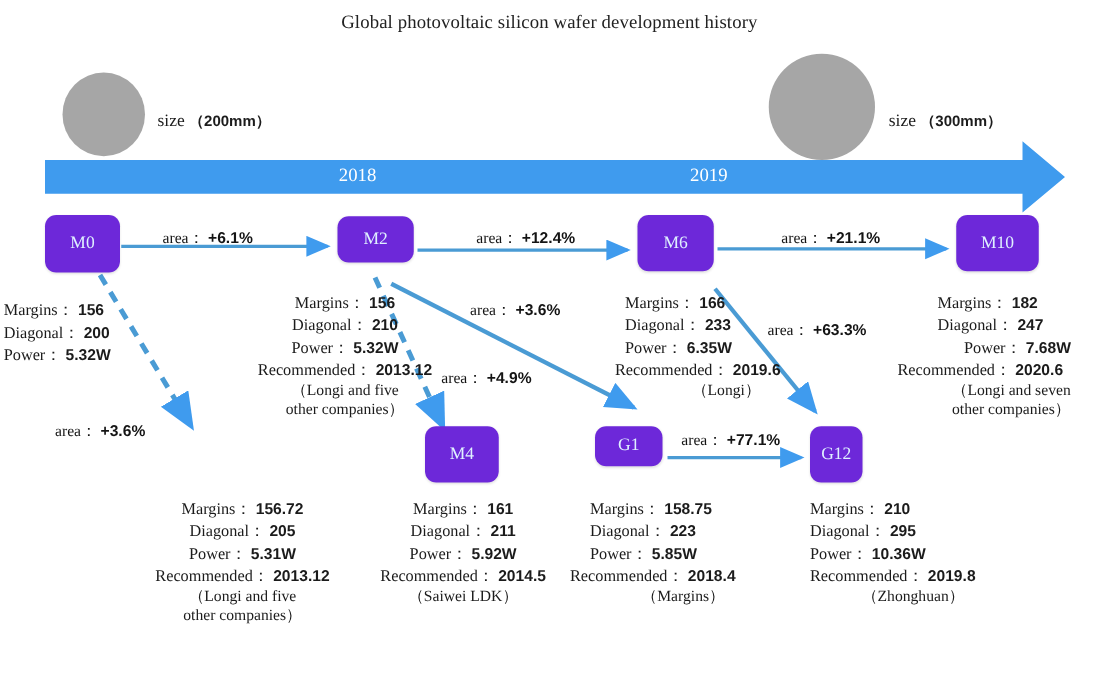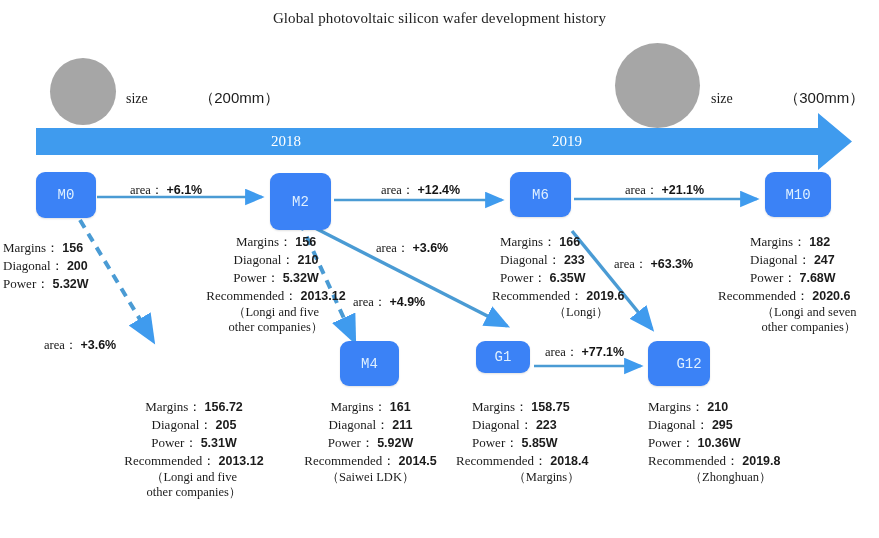--- a/index.html
+++ b/index.html
@@ -12,30 +12,30 @@
 
   .title{
     position:absolute;top:10px;left:0;width:879px;text-align:center;
     font-size:15px;letter-spacing:.1px;color:#222;
   }
 
   .circle{position:absolute;border-radius:50%;background:#a6a6a6;}
   .size-label{
     position:absolute;font-size:14px;color:#1c1c1c;white-space:nowrap;
   }
-  .size-label .unit{font-family:"Liberation Sans","DejaVu Sans",sans-serif;font-weight:normal;font-size:15px;margin-left:48px;}
+  .size-label .unit{font-family:"Liberation Sans","DejaVu Sans",sans-serif;font-weight:bold;font-size:12px;}
 
   .timeline-year{
     position:absolute;color:#ffffff;font-size:15px;
     font-family:"Liberation Serif","DejaVu Serif",serif;
   }
 
   .node{
-    position:absolute;background:#3b82f6;border-radius:9px;
-    color:#dff0ff;font-family:Liberation Mono, monospace;
+    position:absolute;background:#6d28d9;border-radius:9px;
+    color:#dff0ff;font-family:Liberation Serif, serif;
     font-size:14px;display:flex;align-items:center;justify-content:center;
     box-shadow:0 1px 2px rgba(0,0,0,.12);
   }
 
   .edge-label{
     position:absolute;white-space:nowrap;font-size:12.5px;color:#141414;
   }
   .edge-label .num{
     font-family:"Liberation Sans","DejaVu Sans",sans-serif;
     font-weight:bold;font-size:12.5px;
@@ -94,37 +94,37 @@
     <span>size</span>
     <span class="unit">（300mm）</span>
   </div>
 
   <div class="timeline-year" style="left:271px;top:133px;">2018</div>
   <div class="timeline-year" style="left:552px;top:133px;">2019</div>
 
   <div class="node" style="left:36px;top:172px;width:60px;height:46px;">
     <span>M0</span>
     </div>
-  <div class="node" style="left:270px;top:173px;width:61px;height:57px;">
+  <div class="node" style="left:270px;top:173px;width:61px;height:37px;">
     <span>M2</span>
     </div>
   <div class="node" style="left:510px;top:172px;width:61px;height:45px;">
     <span>M6</span>
     </div>
   <div class="node" style="left:765px;top:172px;width:66px;height:45px;">
     <span>M10</span>
     </div>
 
   <div class="node" style="left:340px;top:341px;width:59px;height:45px;">
     <span>M4</span>
     </div>
   <div class="node" style="left:476px;top:341px;width:54px;height:32px;">
     <span>G1</span>
     </div>
-  <div class="node" style="left:648px;top:341px;width:42px;height:45px;padding-left:20px;">
+  <div class="node" style="left:648px;top:341px;width:42px;height:45px;">
     <span>G12</span>
     </div>
 
   <div class="edge-label" style="left:130px;top:182px;">
     <span>area：</span>
     <span class="num">+6.1%</span>
   </div>
   <div class="edge-label" style="left:381px;top:182px;">
     <span>area：</span>
     <span class="num">+12.4%</span>
@@ -212,21 +212,21 @@
 
   <div class="spec center" style="left:718px;top:233px;width:160px;">
     <div style="text-align:left;padding-left:32px;">
       <span class="k">Margins：</span>
       <span class="v">182</span>
     </div>
     <div style="text-align:left;padding-left:32px;">
       <span class="k">Diagonal：</span>
       <span class="v">247</span>
     </div>
-    <div style="text-align:left;padding-left:32px;">
+    <div style="text-align:center;padding-left:32px;">
       <span class="k">Power：</span>
       <span class="v">7.68W</span>
     </div>
     <div style="text-align:left;">
       <span class="k">Recommended：</span>
       <span class="v">2020.6</span>
     </div>
     <span class="sub" style="padding-left:22px;">（Longi and seven</span>
     <span class="sub" style="padding-left:22px;">other companies）</span>
   </div>

